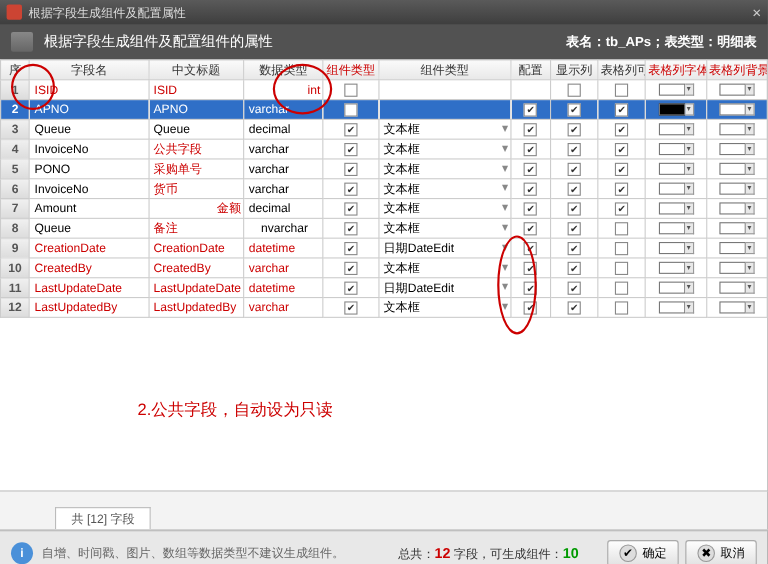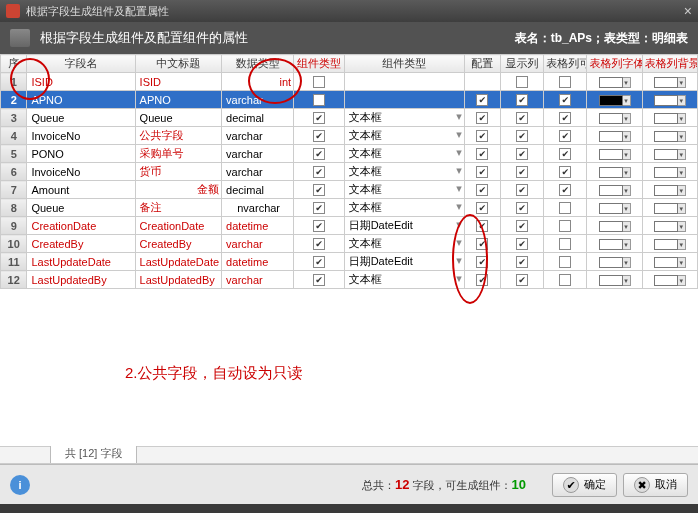--- a/index.html
+++ b/index.html
@@ -20,21 +20,21 @@
 tr.sel td.rowhdr{background:#2f6fc7;color:#fff}
 td.rowhdr{background:linear-gradient(#f0f0f0,#dcdcdc);color:#555;font-weight:bold;width:22px}
 .red{color:#c00}
 .chk{display:inline-block;width:12px;height:12px;border:1px solid #888;background:#fff;vertical-align:middle}
 .chk.on::after{content:"✔";display:block;font-size:9px;line-height:10px;color:#333;text-align:center}
 tr.sel .chk{background:#fff}
 .swatch{display:inline-block;width:24px;height:11px;border:1px solid #777;background:#fff;vertical-align:middle}
 .swatch.blk{background:#000}
 .drop{display:inline-block;width:8px;height:11px;background:#e8e8e8;border:1px solid #999;border-left:none;vertical-align:middle;font-size:7px;line-height:9px;color:#555}
 .annot{position:absolute;color:#c00;font-size:15px;left:125px;top:308px;line-height:22px}
-.tabbar{height:18px;background:#f3f3f3;border-top:1px solid #ccc;border-bottom:1px solid #ccc;display:flex;align-items:end;padding-left:50px}
+.tabbar{height:36px;background:#f3f3f3;border-top:1px solid #ccc;border-bottom:1px solid #ccc;display:flex;align-items:end;padding-left:50px}
 .tab{background:#fff;border:1px solid #bbb;border-bottom:none;padding:2px 14px;font-size:11px;color:#555}
 .footer{height:40px;background:#e8e8e8;display:flex;align-items:center;padding:0 10px;border-top:1px solid #bbb}
 .footer .info-ic{width:20px;height:20px;border-radius:50%;background:#4a90d9;color:#fff;text-align:center;line-height:20px;font-weight:bold;margin-right:8px}
 .footer .tip{color:#666;font-size:11px}
 .footer .stats{margin-left:auto;margin-right:20px;color:#333;font-size:11px}
 .footer .stats b{color:#c00;font-size:13px}
 .footer .stats b.g{color:#090}
 .btn{display:flex;align-items:center;background:linear-gradient(#fefefe,#e2e2e2);border:1px solid #aaa;border-radius:3px;padding:3px 10px;margin-left:6px;font-size:11px;cursor:pointer}
 .btn .bic{width:16px;height:16px;border-radius:50%;background:#ddd;border:1px solid #999;margin-right:5px;text-align:center;line-height:14px;font-size:11px}
 .ring{position:absolute;border:2px solid #c00;border-radius:50%;pointer-events:none}
@@ -252,20 +252,21 @@
   <div>2.公共字段，自动设为只读</div>
 </div>
 </div>
 
 <div class="tabbar">
   <div class="tab">共 [12] 字段</div>
 </div>
 
 <div class="footer">
   <div class="info-ic">i</div>
+  <span class="tip">自增、时间戳、图片、数组等数据类型不建议生成组件。</span>
   <span class="stats">
     <span>总共：</span><b>12</b><span> 字段，可生成组件：</span><b class="g">10</b>
   </span>
   <div class="btn">
       <span class="bic">✔</span>
       <span>确定</span>
     </div>
   <div class="btn">
       <span class="bic">✖</span>
       <span>取消</span>

